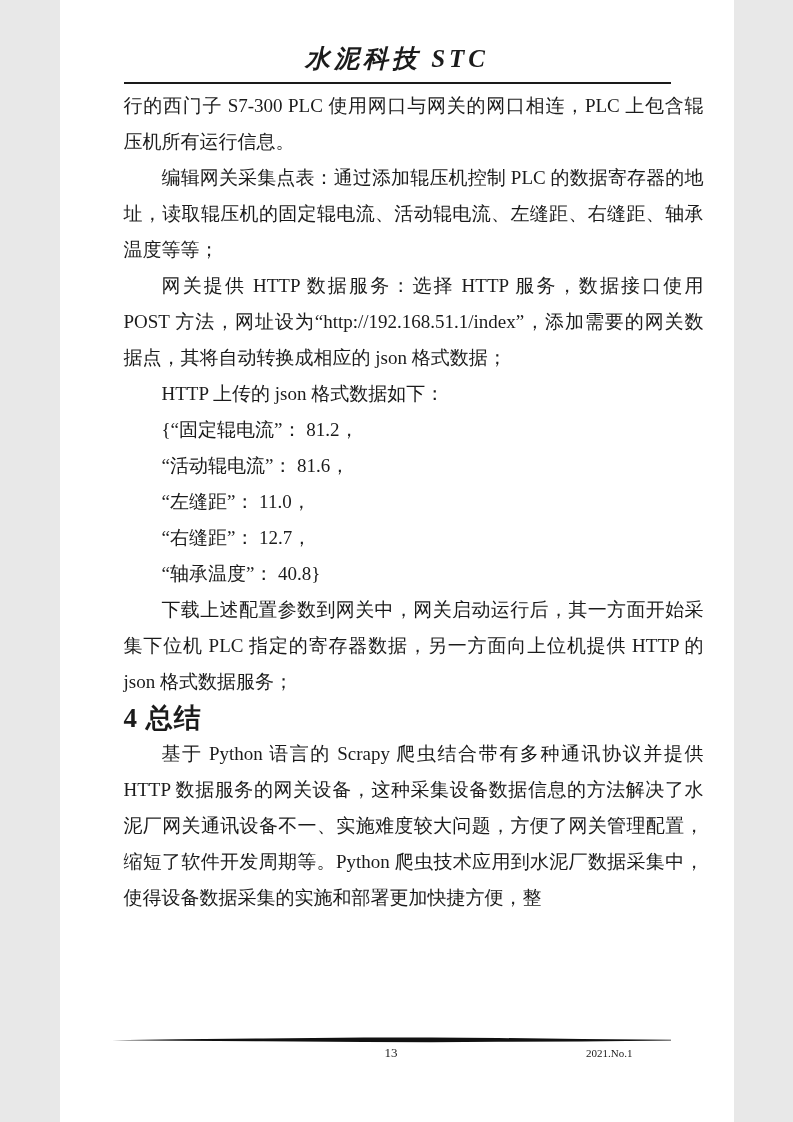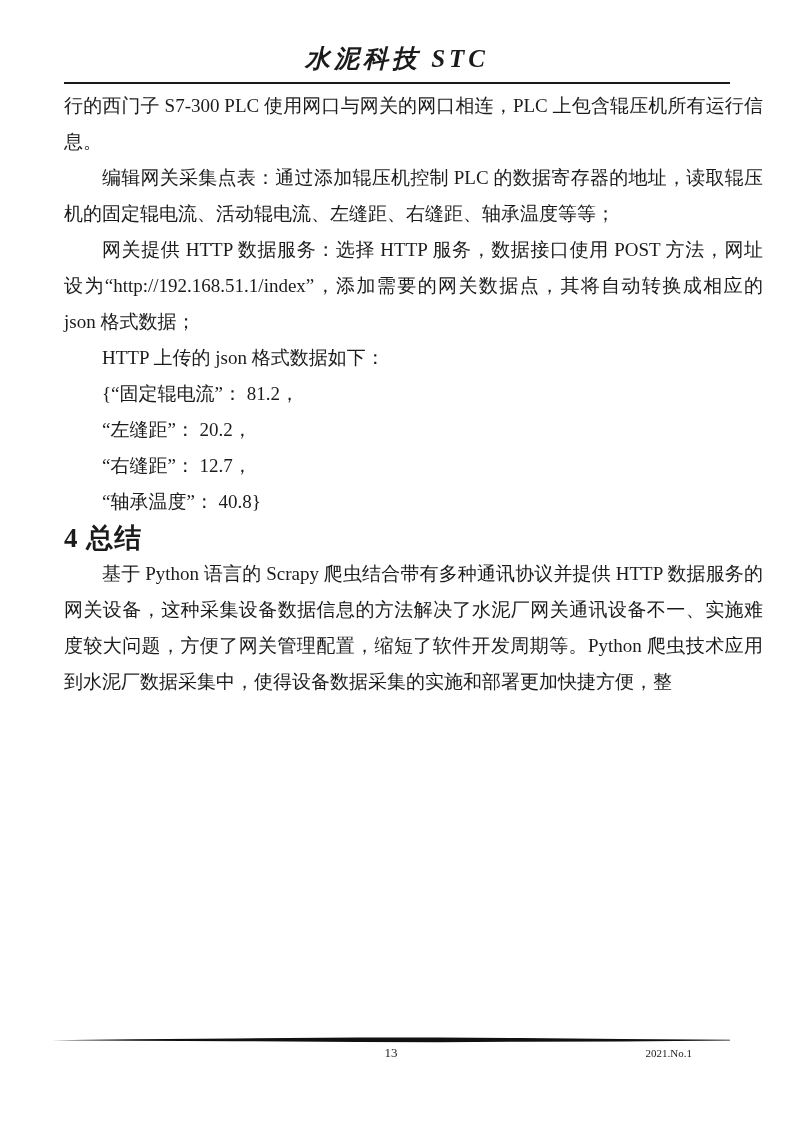--- a/index.html
+++ b/index.html
@@ -2,21 +2,21 @@
 <html><head>
 <meta charset="utf-8">
 <style>
   html, body {
     margin: 0;
     padding: 0;
     background: #e8e8e8;
   }
   .page {
     position: relative;
-    width: 793px;
+    width: 674px;
     height: 1122px;
     margin: 0 auto;
     background: #ffffff;
     color: #1b1b1b;
     overflow: hidden;
     font-family: "Liberation Serif", "DejaVu Serif", serif;
   }
   .header {
     box-sizing: border-box;
     height: 84px;
@@ -89,23 +89,25 @@
   <div class="header">
     <div class="journal-title">水泥科技 STC</div>
   </div>
 
   <div class="body">
     <p class="para no-indent">行的西门子 S7-300 PLC 使用网口与网关的网口相连，PLC 上包含辊压机所有运行信息。</p>
     <p class="para">编辑网关采集点表：通过添加辊压机控制 PLC 的数据寄存器的地址，读取辊压机的固定辊电流、活动辊电流、左缝距、右缝距、轴承温度等等；</p>
     <p class="para">网关提供 HTTP 数据服务：选择 HTTP 服务，数据接口使用 POST 方法，网址设为“http://192.168.51.1/index”，添加需要的网关数据点，其将自动转换成相应的 json 格式数据；</p>
     <p class="para">HTTP 上传的 json 格式数据如下：</p>
     <p class="para">{“固定辊电流”： 81.2，</p>
-    <p class="para">“左缝距”： 20.2，</p>
+    <p class="para">“活动辊电流”： 81.6，</p>
+    <p class="para">“左缝距”： 11.0，</p>
     <p class="para">“右缝距”： 12.7，</p>
     <p class="para">“轴承温度”： 40.8}</p>
+    <p class="para">下载上述配置参数到网关中，网关启动运行后，其一方面开始采集下位机 PLC 指定的寄存器数据，另一方面向上位机提供 HTTP 的 json 格式数据服务；</p>
     <h2 class="heading">4 总结</h2>
     <p class="para">基于 Python 语言的 Scrapy 爬虫结合带有多种通讯协议并提供 HTTP 数据服务的网关设备，这种采集设备数据信息的方法解决了水泥厂网关通讯设备不一、实施难度较大问题，方便了网关管理配置，缩短了软件开发周期等。Python 爬虫技术应用到水泥厂数据采集中，使得设备数据采集的实施和部署更加快捷方便，整</p>
   </div>
 
   <div class="footer">
     <svg class="footer-rule-svg" viewBox="0 0 666 6" preserveAspectRatio="none">
       <polygon fill="#111111" points="0,3.2 80,2.2 180,1.4 300,0.6 380,0.4 460,1.0 560,2.0 666,2.8 666,3.6 560,4.4 460,4.8 380,5.2 300,5.0 180,4.2 80,3.8"></polygon>
     </svg>
     <div class="footer-row">
       <span class="page-num">13</span>

